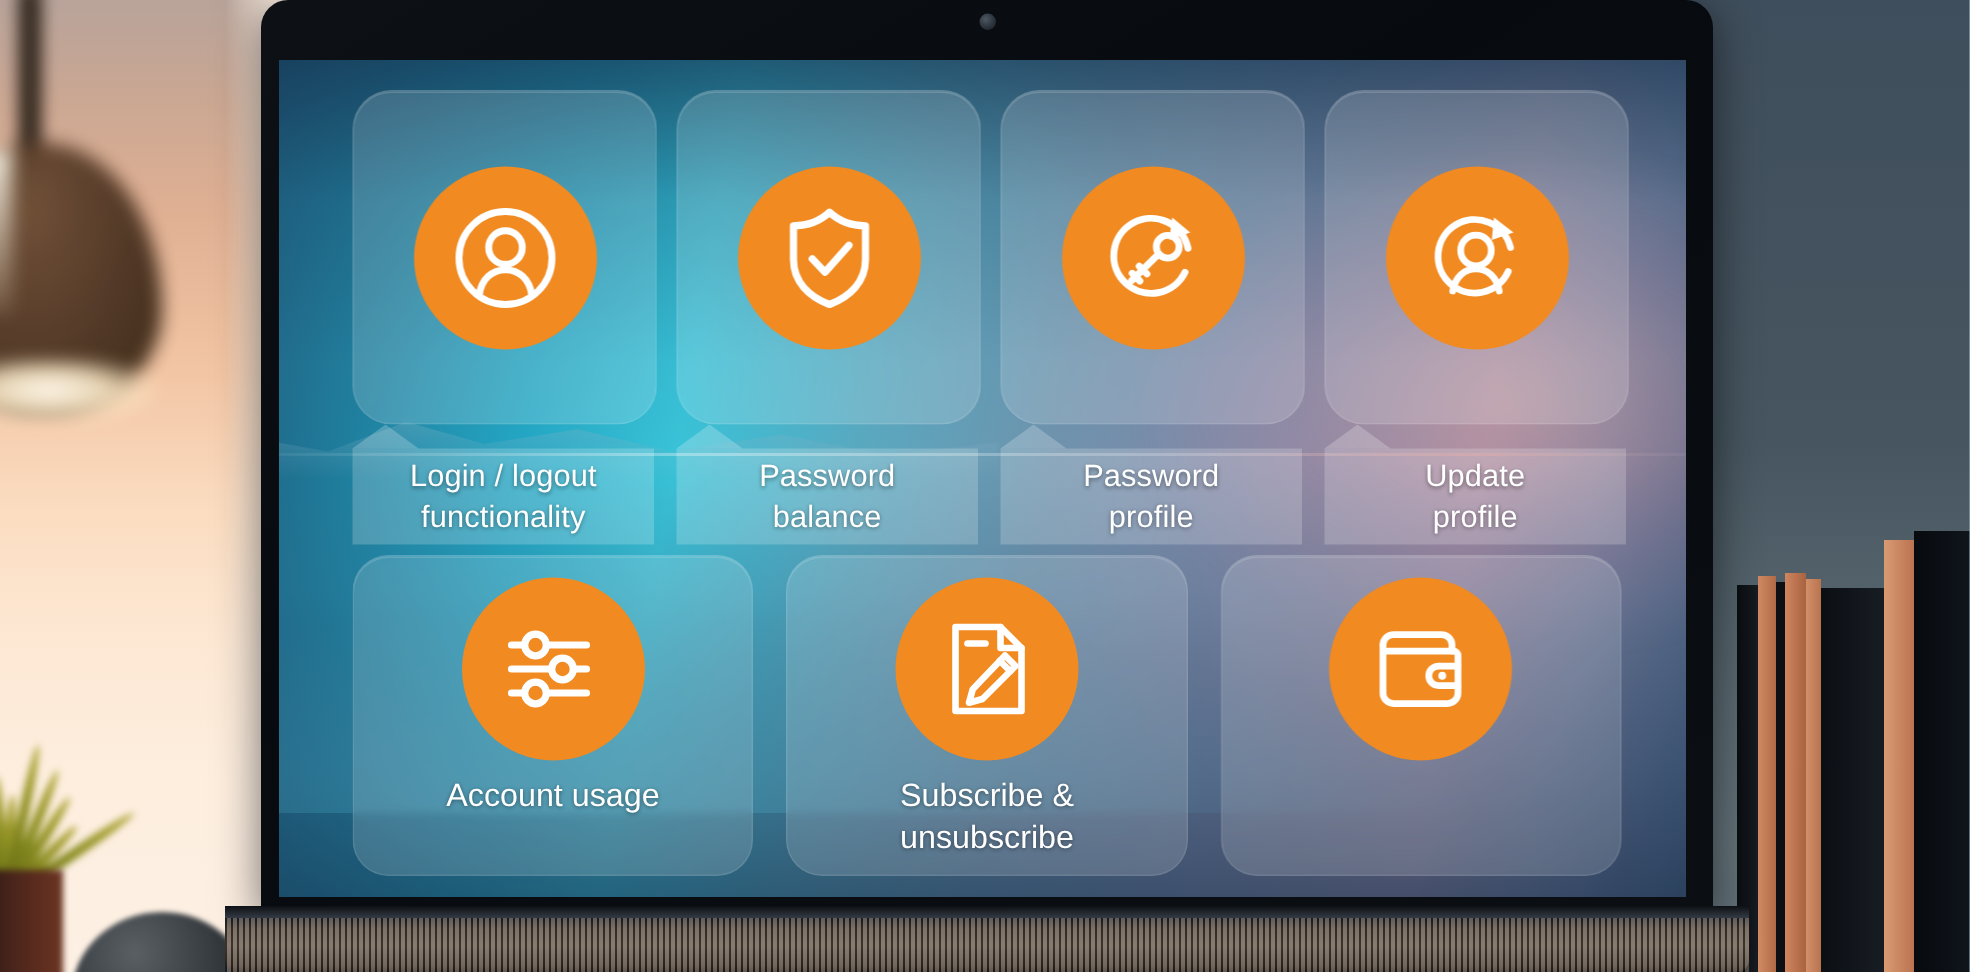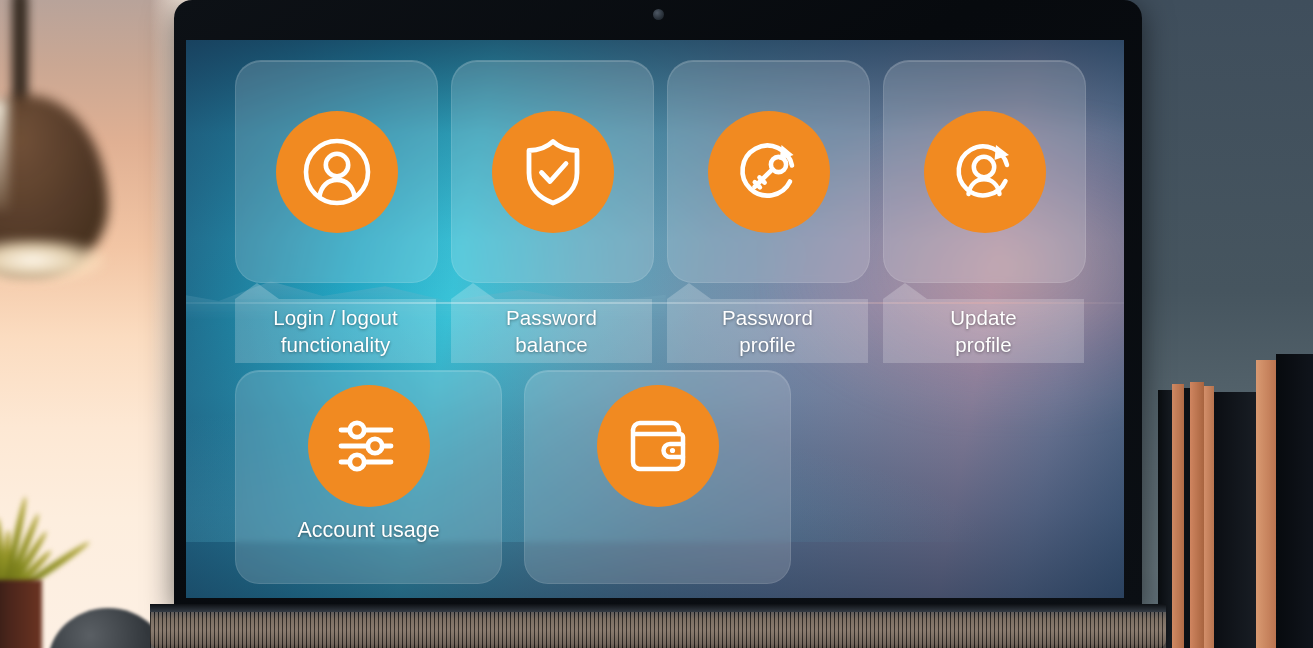--- a/index.html
+++ b/index.html
@@ -218,21 +218,21 @@
     text-shadow: 0 1px 3px rgba(0,0,0,.42);
     padding: 0 6px;
   }
 
   .row-bottom {
     position: absolute; left: 49px; top: 330px;
     width: 846px; height: 214px;
     display: flex; gap: 22px;
   }
   .big-card {
-    width: 267px; height: 214px;
+    width: 294px; height: 214px;
     border-radius: 24px;
     background: rgba(255,255,255,.16);
     border: 1px solid rgba(255,255,255,.09);
     backdrop-filter: blur(3px);
     display: flex; flex-direction: column;
     align-items: center; justify-content: flex-start;
     padding-top: 14px;
     box-shadow: inset 0 1px 0 rgba(255,255,255,.15);
   }
   .big-card .label-free {
@@ -391,20 +391,34 @@
                   <circle cx="42" cy="36" r="7.2" fill="#F18A21"></circle>
                 <path d="M8 52 H58"></path>
                   <circle cx="24" cy="52" r="7.2" fill="#F18A21"></circle>
               </svg>
             </div>
             <div class="label-free">
               <span>Account usage</span>
             </div>
           </div>
 
+          <div class="big-card">
+            <div class="circle lg">
+              <svg width="70" height="70" viewBox="0 0 70 70" fill="none" stroke="#fff" stroke-width="4.4" stroke-linecap="round" stroke-linejoin="round">
+                <path d="M14 7 H44 L58 21 V63 H14 Z"></path>
+                <path d="M44 7 V21 H58"></path>
+                <path d="M22 18 H34"></path>
+                <path d="M47 26 L54 33 L32 55 L23 57.5 L25.5 48.5 Z"></path>
+                <path d="M43.5 29.5 L50.5 36.5"></path>
+              </svg>
+            </div>
+            <div class="label-free">
+              <span>Subscribe &amp;</span><br><span>unsubscribe</span>
+            </div>
+          </div>
 
           <div class="big-card">
             <div class="circle lg">
               <svg width="72" height="72" viewBox="0 0 72 72" fill="none" stroke="#fff" stroke-width="4.5" stroke-linecap="round" stroke-linejoin="round">
                 <path d="M11 20 a7 7 0 0 1 7-7 H50 a7 7 0 0 1 7 7 v4"></path>
                 <path d="M11 20 v32 a7 7 0 0 0 7 7 H54 a7 7 0 0 0 7-7 V27 a3 3 0 0 0-3-3 H14"></path>
                 <path d="M61 34 H48 a6.5 6.5 0 0 0 0 13 H61"></path>
                 <circle cx="50.5" cy="40.5" r="2.6" fill="#fff" stroke="none"></circle>
               </svg>
             </div>

